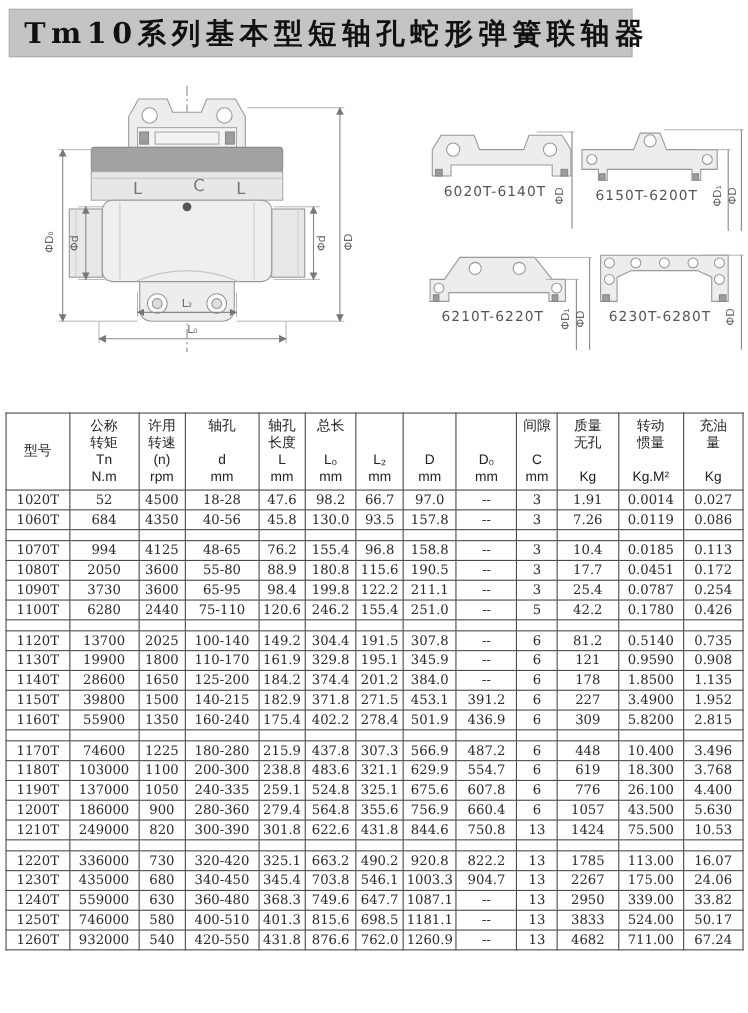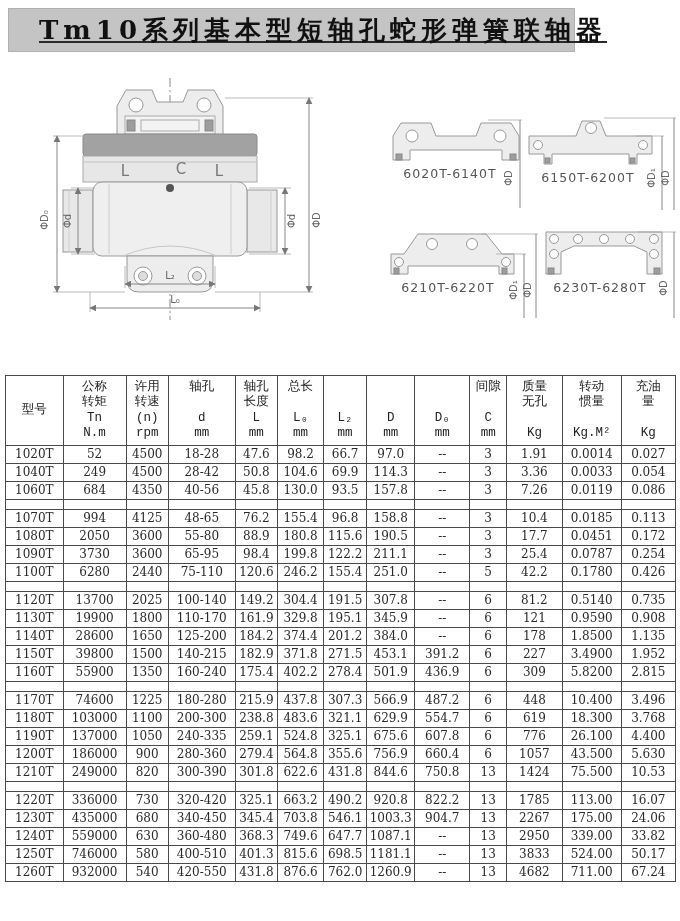--- a/index.html
+++ b/index.html
@@ -4,21 +4,21 @@
 <style>
   * { box-sizing: border-box; margin: 0; padding: 0; }
   html,body { background:#fff; }
   body { width:680px; height:921px; font-family:"DejaVu Serif", serif; color:#2a2a2a; }
   .page { position:relative; width:680px; height:921px; background:#fff; overflow:hidden; }
 
   
   .banner {
     position:absolute; left:8px; top:8px; width:567px; height:44px;
     background:#c4c4c4; border:1px solid #b0b0b0;
-    display:flex; align-items:center; padding-left:30px;text-decoration:underline;
+    display:flex; align-items:center; padding-left:13px;
   }
   .banner .title {
     font-family:"DejaVu Serif", serif; font-weight:bold;
     font-size:26px; letter-spacing:5px; color:#111; white-space:nowrap;
   }
 
   
   .drawings { position:absolute; left:0; top:66px; width:680px; height:300px; }
   .main-drawing { position:absolute; left:5px; top:4px; }
   .variant { position:absolute; }
@@ -39,21 +39,21 @@
 
   
   table.spec { position:absolute; left:5px; top:375px; width:671px;
     border-collapse:collapse; table-layout:fixed; }
   table.spec th, table.spec td {
     border:1px solid #4a4a4a; text-align:center; vertical-align:middle;
     padding:0; overflow:hidden;
   }
   table.spec thead th {
     height:70px; font-weight:normal; font-size:12.5px; line-height:1.22;
-    white-space:pre-line; font-family:Liberation Mono, monospace;
+    white-space:pre-line; font-family:Liberation Sans, sans-serif;
     color:#222;
   }
   table.spec tbody td {
     height:17px; line-height:17px; font-size:12px; color:#2a2a2a;
     font-family:"DejaVu Serif", serif; white-space:nowrap;
   }
   table.spec tbody tr.sep td { height:10px; line-height:10px; }
 </style>
 </head>
 <body>
@@ -291,35 +291,20 @@
           <td>98.2</td>
           <td>66.7</td>
           <td>97.0</td>
           <td>--</td>
           <td>3</td>
           <td>1.91</td>
           <td>0.0014</td>
           <td>0.027</td>
         </tr>
         <tr>
-          <td>1040T</td>
-          <td>249</td>
-          <td>4500</td>
-          <td>28-42</td>
-          <td>50.8</td>
-          <td>104.6</td>
-          <td>69.9</td>
-          <td>114.3</td>
-          <td>--</td>
-          <td>3</td>
-          <td>3.36</td>
-          <td>0.0033</td>
-          <td>0.054</td>
-        </tr>
-        <tr>
           <td>1060T</td>
           <td>684</td>
           <td>4350</td>
           <td>40-56</td>
           <td>45.8</td>
           <td>130.0</td>
           <td>93.5</td>
           <td>157.8</td>
           <td>--</td>
           <td>3</td>

